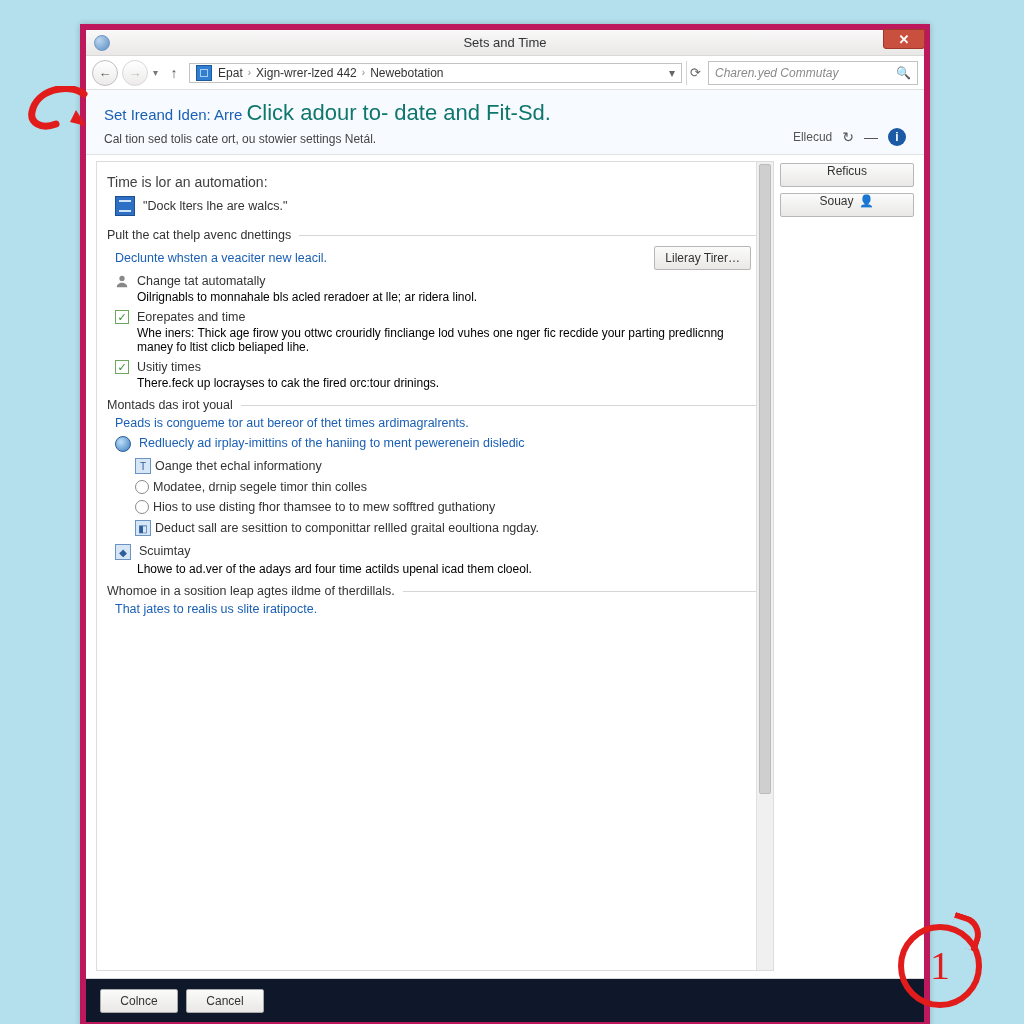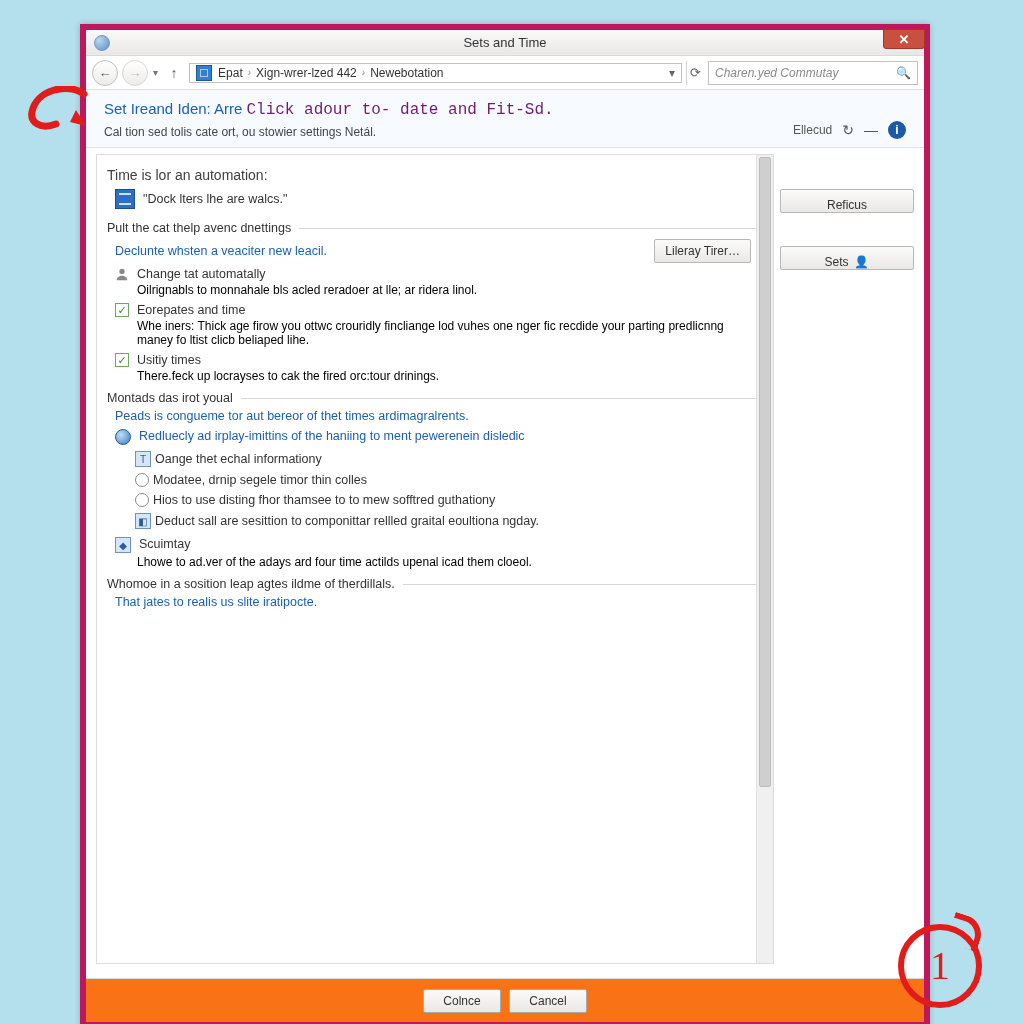--- a/index.html
+++ b/index.html
@@ -82,46 +82,45 @@
   .search .mag{font-style:normal;color:#7a7a7a;font-size:12px;}
   
   .header {
     padding:10px 18px 8px 18px;
     border-bottom:1px solid #e2e2e2;
     position: relative;
     background:#f7fbff;
   }
   .header-row1{display:flex;align-items:baseline;gap:4px;}
   .hdr-link{color:#1a5fb4;font-size:15px;}
-  .hdr-overlay{color:#701a75;font-size:16px;font-family:Liberation Mono, monospace;}
+  .hdr-overlay{color:#0f766e;font-size:22px;font-family:Liberation Sans, sans-serif;}
   .hdr-sub{color:#444;font-size:12px;margin-top:6px;}
   .hdr-tools{position:absolute;right:18px;bottom:8px;display:flex;align-items:center;gap:10px;color:#555;font-size:12px;}
   .hdr-tools .i{width:18px;height:18px;border-radius:50%;background:#1d5aa5;color:#fff;display:flex;align-items:center;justify-content:center;font-size:12px;font-weight:bold;}
   .hdr-tools .glyph{font-size:14px;color:#555;}
   
   .main-wrap{display:flex;height:calc(100% - 26px - 34px - 72px - 44px);}
   .scrollpane{
     position:relative;flex:1;
     border:1px solid #dcdcdc; margin:6px 0 0 10px;
     overflow:hidden; background:#fff;
   }
   .content{
     padding:10px 14px 10px 10px; font-size:12.5px; color:#333;
     height:100%;
   }
   .scrollbar{position:absolute;right:0;top:0;bottom:0;width:17px;background:#f0f0f0;border-left:1px solid #e0e0e0;}
   .thumb{position:absolute;left:2px;right:2px;top:2px;height:78%;background:#cfcfcf;border:1px solid #bcbcbc;border-radius:2px;}
   .sidepane{width:150px;padding:8px 10px 0 6px;}
   .sidebtn{
-    display:flex;align-items:flex-end;justify-content:center;gap:6px;
+    display:flex;align-items:flex-start;justify-content:center;gap:6px;
     height:24px;width:100%;
     background:linear-gradient(#fbfbfb,#e9e8e6);
     border:1px solid #b7b7b7;border-radius:2px;color:#333;font-size:12px;
     margin-bottom:6px;
-    margin-top:33px;
   }
   .sidebtn .icn{color:#2f6fb4;font-size:12px;}
   
   .sec-title{color:#404040;font-size:14px;margin:2px 0 6px 0;}
   .quote-row{display:flex;align-items:center;gap:8px;margin-left:8px;margin-bottom:12px;}
   .doc-icon{width:20px;height:20px;background:#2d6fc4;border:1px solid #1d4f90;position:relative;}
   .doc-icon::after{content:"";position:absolute;inset:3px;border-top:2px solid #cfe2f7;border-bottom:2px solid #cfe2f7;}
   .group-hdr{display:flex;align-items:center;color:#333;font-size:12.5px;margin:8px 0 4px 0;}
   .group-hdr .line{flex:1;height:1px;background:#d6d6d6;margin-left:8px;}
   .link{color:#1a5fb4;}
@@ -136,22 +135,22 @@
   }
   .subrow{display:flex;align-items:center;margin:6px 0;gap:4px}
   .between{display:flex;align-items:center;justify-content:space-between;margin:4px 8px 4px 8px;}
   .radio{width:14px;height:14px;border:1px solid #8a8a8a;border-radius:50%;display:inline-flex;align-items:center;justify-content:center;flex-shrink:0;}
   .smicon{width:16px;height:16px;border:1px solid #6a93c4;background:#d7e6f6;display:inline-flex;align-items:center;justify-content:center;color:#2b5e9a;font-size:10px;flex-shrink:0;}
   .globe{width:16px;height:16px;border-radius:50%;background:radial-gradient(circle at 35% 35%,#bfe0f7,#3a7cc0);border:1px solid #2a5d94;flex-shrink:0;}
   .sub-indent{margin-left:28px;}
   
   .footer{
     position:absolute;left:0;right:0;bottom:0;height:44px;
-    border-top:1px solid #d9d9d9;background:#f97316;
-    display:flex;align-items:center;justify-content:center;gap:8px;padding:8px 14px;
+    border-top:1px solid #d9d9d9;background:#0f172a;
+    display:flex;align-items:center;justify-content:flex-start;gap:8px;padding:8px 14px;
   }
   .fbtn{
     min-width:78px;height:24px;background:linear-gradient(#fbfbfb,#e9e8e6);
     border:1px solid #a9a9a9;border-radius:2px;font-size:12px;color:#333;
     display:flex;align-items:center;justify-content:center;
   }
   
   .ann-arrow{
     position:absolute;left:18px;top:86px;width:70px;height:56px;pointer-events:none;
   }
@@ -304,21 +303,21 @@
       <div class="scrollbar">
         <div class="thumb"></div>
       </div>
     </div>
 
     <div class="sidepane">
       <div class="sidebtn">
         <span>Reficus</span>
       </div>
       <div class="sidebtn">
-        <span>Sets</span>
+        <span>Souay</span>
         <span class="icn">👤</span>
       </div>
     </div>
   </div>
 
   <div class="footer">
     <div class="fbtn">Colnce</div>
     <div class="fbtn">Cancel</div>
   </div>
 </div>

